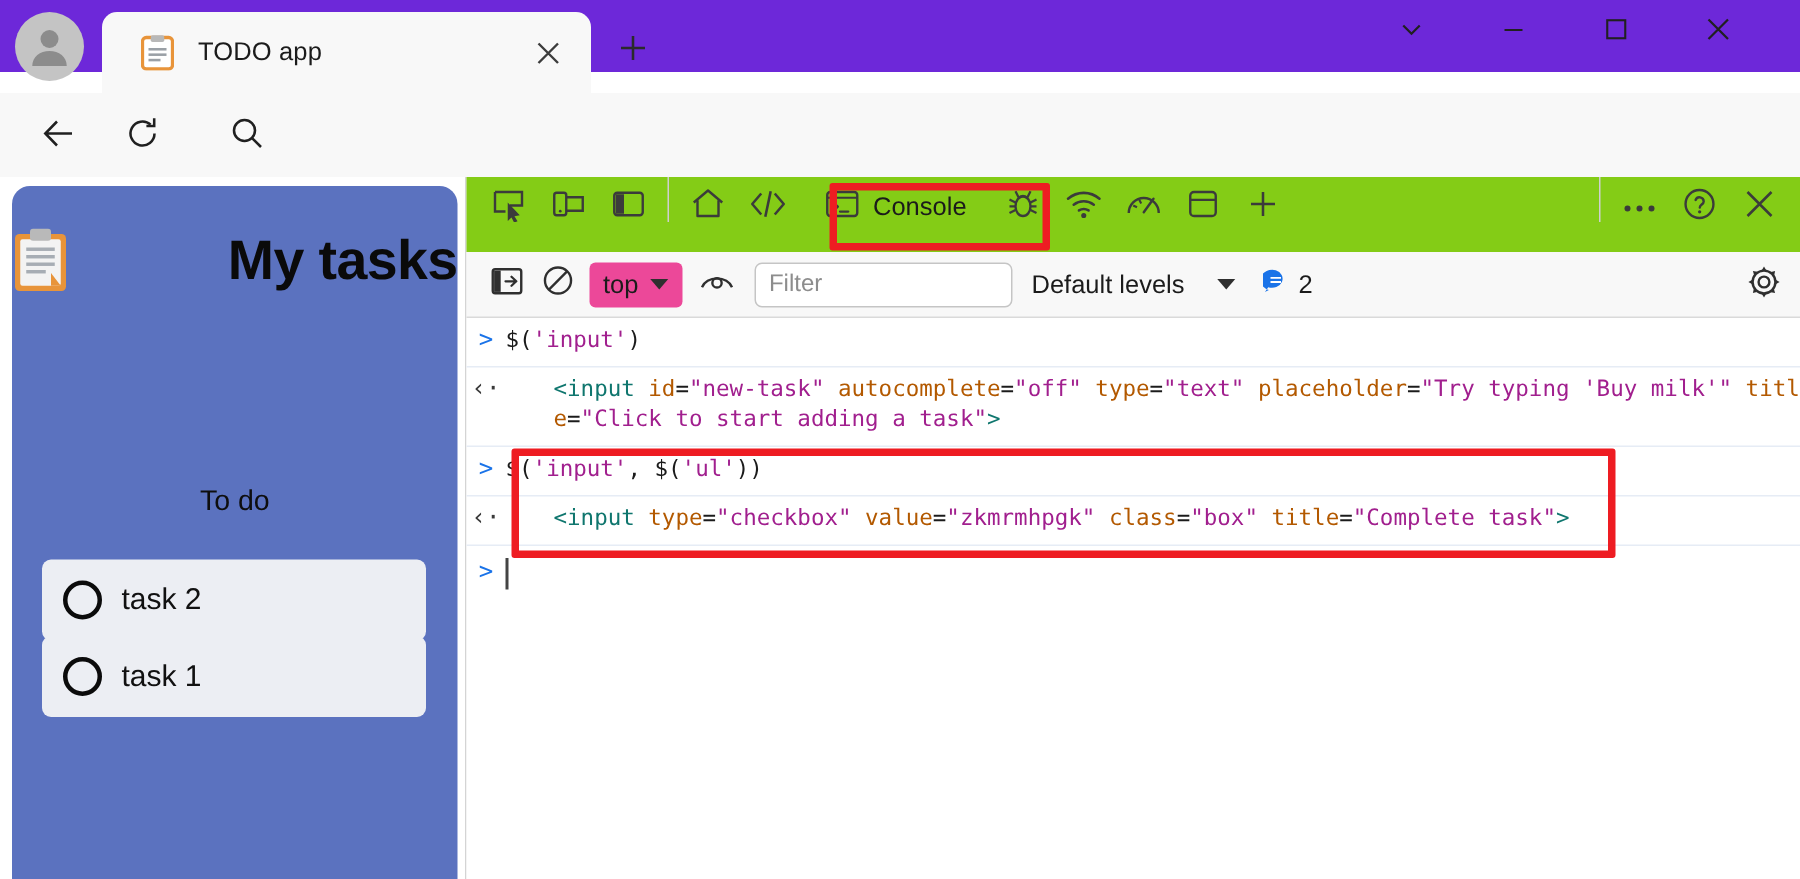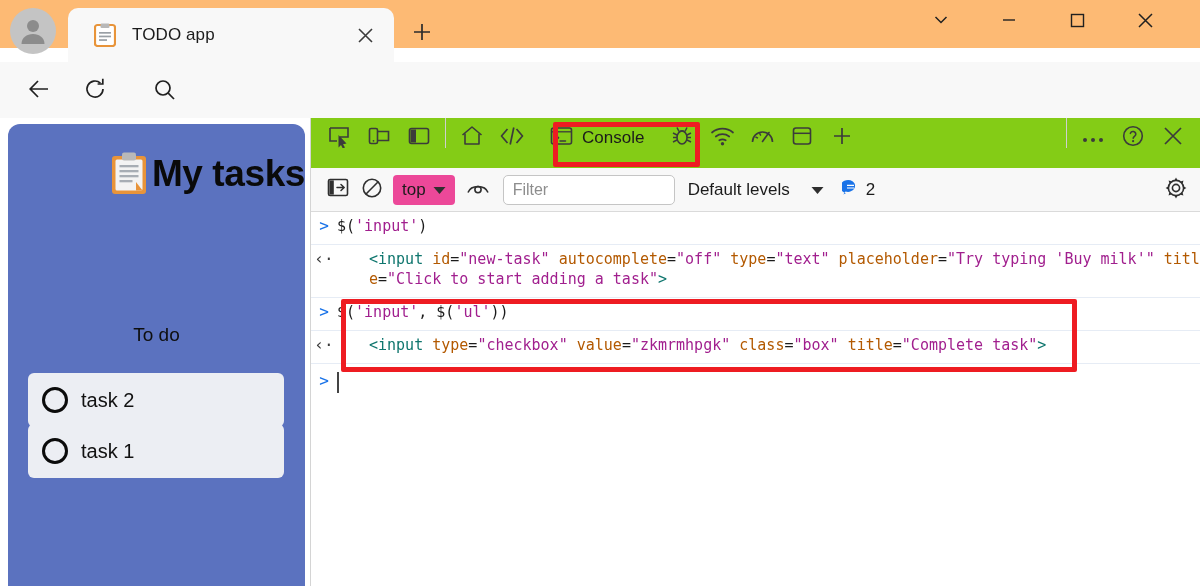--- a/index.html
+++ b/index.html
@@ -7,21 +7,21 @@
     width: 1200px; height: 586px;
     font-family: "Liberation Sans", sans-serif;
     background: #ffffff;
     overflow: hidden;
   }
   #app { position: relative; width: 1200px; height: 586px; background:#fff; }
 
   
   .tabstrip {
     position: absolute; left:0; top:0; width:1200px; height:48px;
-    background: #fdba74;
+    background: #6d28d9;
   }
   .profile-btn {
     position:absolute; left:10px; top:8px; width:46px; height:46px;
     border-radius:50%; display:flex; align-items:center; justify-content:center;
     background:#c4c4c4;
   }
   .profile-btn svg { display:block; }
 
   .tab {
     position:absolute; left:68px; top:8px; width:326px; height:54px;
@@ -85,21 +85,21 @@
   
   .page {
     position:absolute; left:0; top:118px; width:310px; height:468px;
     background:#ffffff; overflow:hidden;
   }
   .todo-card {
     position:absolute; left:8px; top:6px; width:297px; height:462px;
     background:#5b72bf; border-radius:12px 12px 0 0;
   }
   .todo-head {
-    display:flex; align-items:center; justify-content:flex-end;
+    display:flex; align-items:center; justify-content:space-between;
     margin-top:28px; gap:4px;
   }
   .todo-clip { width:38px; height:44px; flex:none; }
   .todo-title {
     font-size:37px; font-weight:bold; color:#0a0a0a; letter-spacing:-.4px;
   }
   .add-row {
     position:absolute; left:20px; top:113px; width:256px; height:62px;
     background:#eceef3; border-radius:7px; display:flex; align-items:center;
   }

